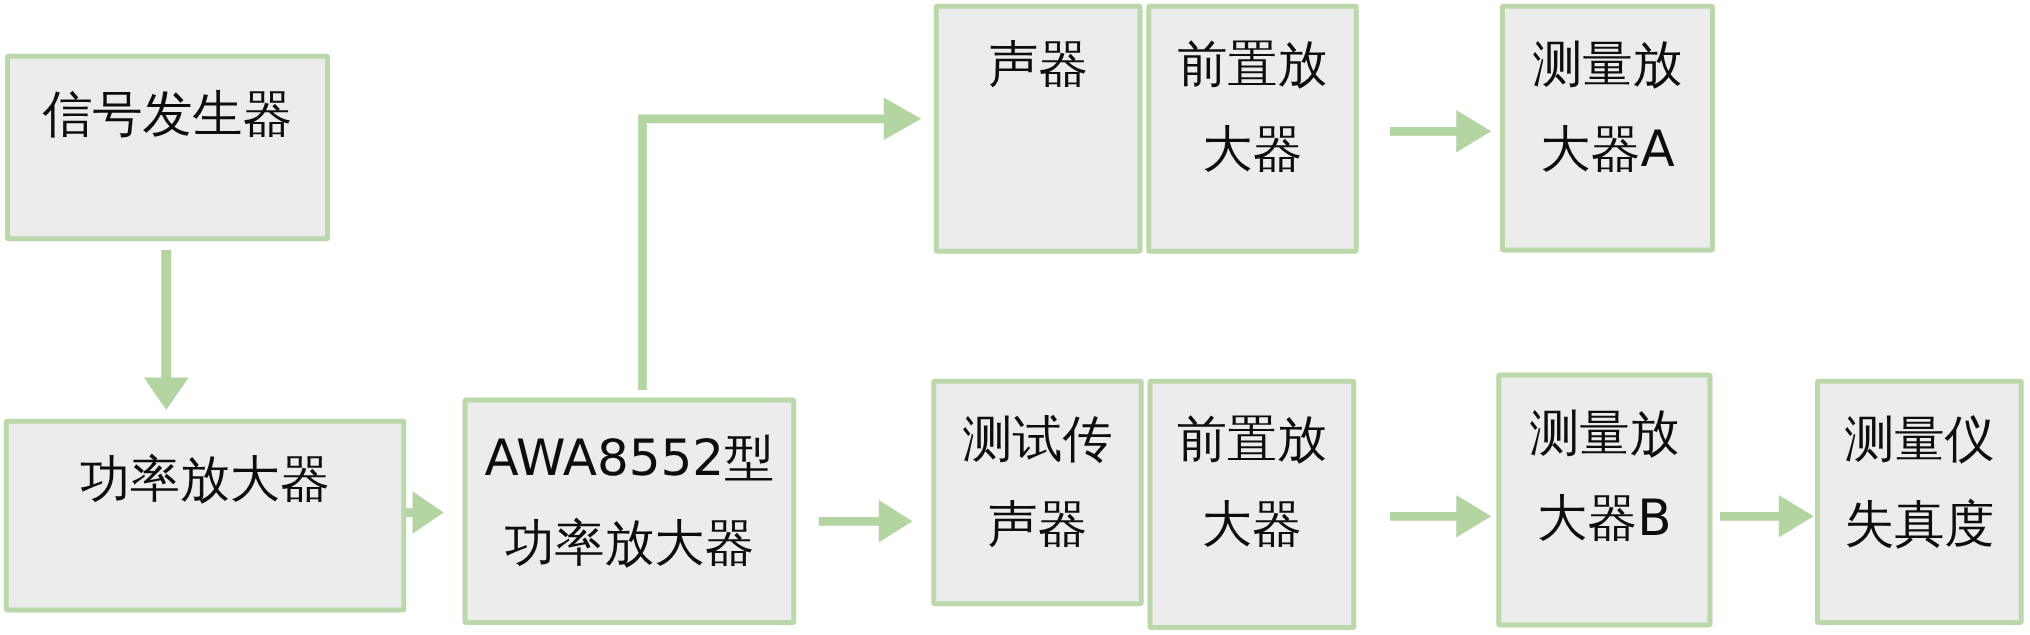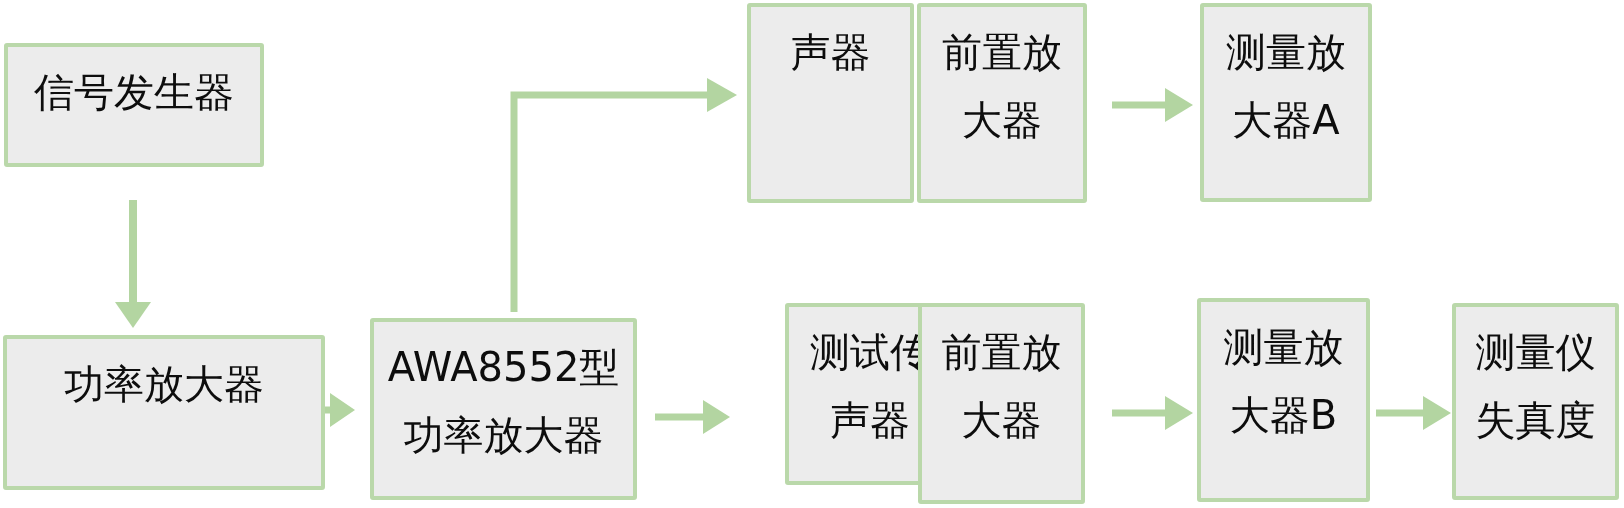--- a/index.html
+++ b/index.html
@@ -83,21 +83,21 @@
       <line x1="1112" y1="413" x2="1168" y2="413" stroke-width="7"></line>
       <polygon points="1165,396 1165,430 1193,413"></polygon>
     </g>
 
     <g>
       <line x1="1376" y1="413" x2="1426" y2="413" stroke-width="7"></line>
       <polygon points="1423,396 1423,430 1451,413"></polygon>
     </g>
   </svg>
 
-  <div class="node" style="left:4px; top:43px; width:260px; height:124px;">
+  <div class="node" style="left:4px; top:43px; width:260px; height:150px;">
     <span class="line">信号发生器</span>
   </div>
 
   <div class="node" style="left:3px; top:335px; width:322px; height:155px;">
     <span class="line">功率放大器</span>
   </div>
 
   <div class="node" style="left:370px; top:318px; width:267px; height:182px;">
     <span class="line">AWA8552型</span>
     <span class="line">功率放大器</span>
@@ -110,21 +110,21 @@
   <div class="node" style="left:917px; top:3px; width:170px; height:200px;">
     <span class="line">前置放</span>
     <span class="line">大器</span>
   </div>
 
   <div class="node" style="left:1200px; top:3px; width:172px; height:199px;">
     <span class="line">测量放</span>
     <span class="line">大器A</span>
   </div>
 
-  <div class="node" style="left:745px; top:303px; width:170px; height:182px;margin-left:40px;">
+  <div class="node" style="left:745px; top:303px; width:170px; height:182px;">
     <span class="line">测试传</span>
     <span class="line">声器</span>
   </div>
 
   <div class="node" style="left:918px; top:303px; width:167px; height:201px;">
     <span class="line">前置放</span>
     <span class="line">大器</span>
   </div>
 
   <div class="node" style="left:1197px; top:298px; width:173px; height:204px;">

